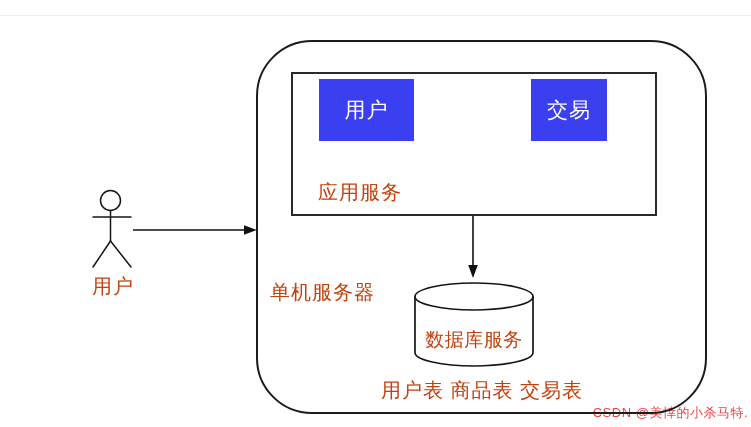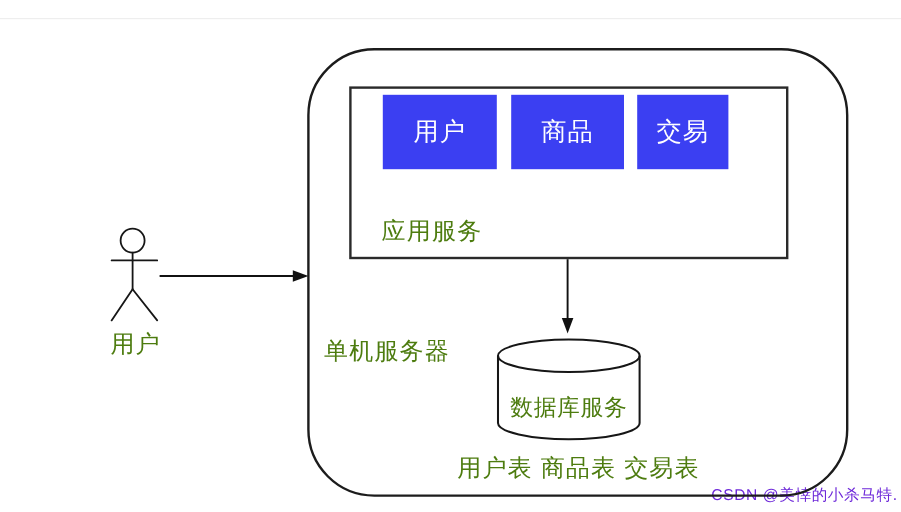--- a/index.html
+++ b/index.html
@@ -20,21 +20,21 @@
     left: 0; top: 15px;
     width: 751px; height: 1px;
     background: #eeeeee;
   }
 
   .watermark {
     position: absolute;
     top: 404px; right: 3px;
     font-size: 13px;
     letter-spacing: 0.5px;
-    color: #6d28d9;
+    color: #ef4444;
     z-index: 1;
     white-space: nowrap;
   }
 
   
   .server-box {
     position: absolute;
     left: 256px; top: 40px;
     width: 451px; height: 374px;
     border: 2px solid #1c1c1c;
@@ -67,21 +67,21 @@
     z-index: 4;
   }
   .module-1 { left: 319px; width: 95px; }
   .module-2 { left: 426px; width: 94px; }
   .module-3 { left: 531px; width: 76px; }
 
   .label {
     position: absolute;
     font-size: 20px;
     letter-spacing: 1px;
-    color: #4d7c0f;
+    color: #c2410c;
     white-space: nowrap;
     z-index: 5;
   }
   .app-label     { left: 318px; top: 179px; }
   .server-label  { left: 270px; top: 279px; text-align: center; }
   .tables-label  { left: 381px; top: 377px; }
   .actor-label   { left: 88px;  top: 273px; width: 50px; text-align: center; }
   .db-label {
     left: 414px; top: 327px; width: 120px;
     text-align: center; font-size: 19px; letter-spacing: 0.5px;
@@ -102,21 +102,20 @@
 
   <div class="top-divider"></div>
 
   <div class="watermark">CSDN @美悻的小杀马特.</div>
 
   <div class="server-box"></div>
   <div class="label server-label">单机服务器</div>
 
   <div class="app-box"></div>
   <div class="module module-1">用户</div>
-  <div class="module module-2">商品</div>
   <div class="module module-3">交易</div>
   <div class="label app-label">应用服务</div>
 
   <svg class="diagram-svg" viewBox="0 0 751 427" xmlns="http://www.w3.org/2000/svg">
 
     <g stroke="#161616" stroke-width="1.5" fill="none" stroke-linecap="round">
       <circle cx="110.5" cy="200.5" r="10"></circle>
       <line x1="110.5" y1="210.5" x2="110.5" y2="241"></line>
       <line x1="93" y1="217" x2="131" y2="217"></line>
       <line x1="110.5" y1="241" x2="93" y2="267"></line>

